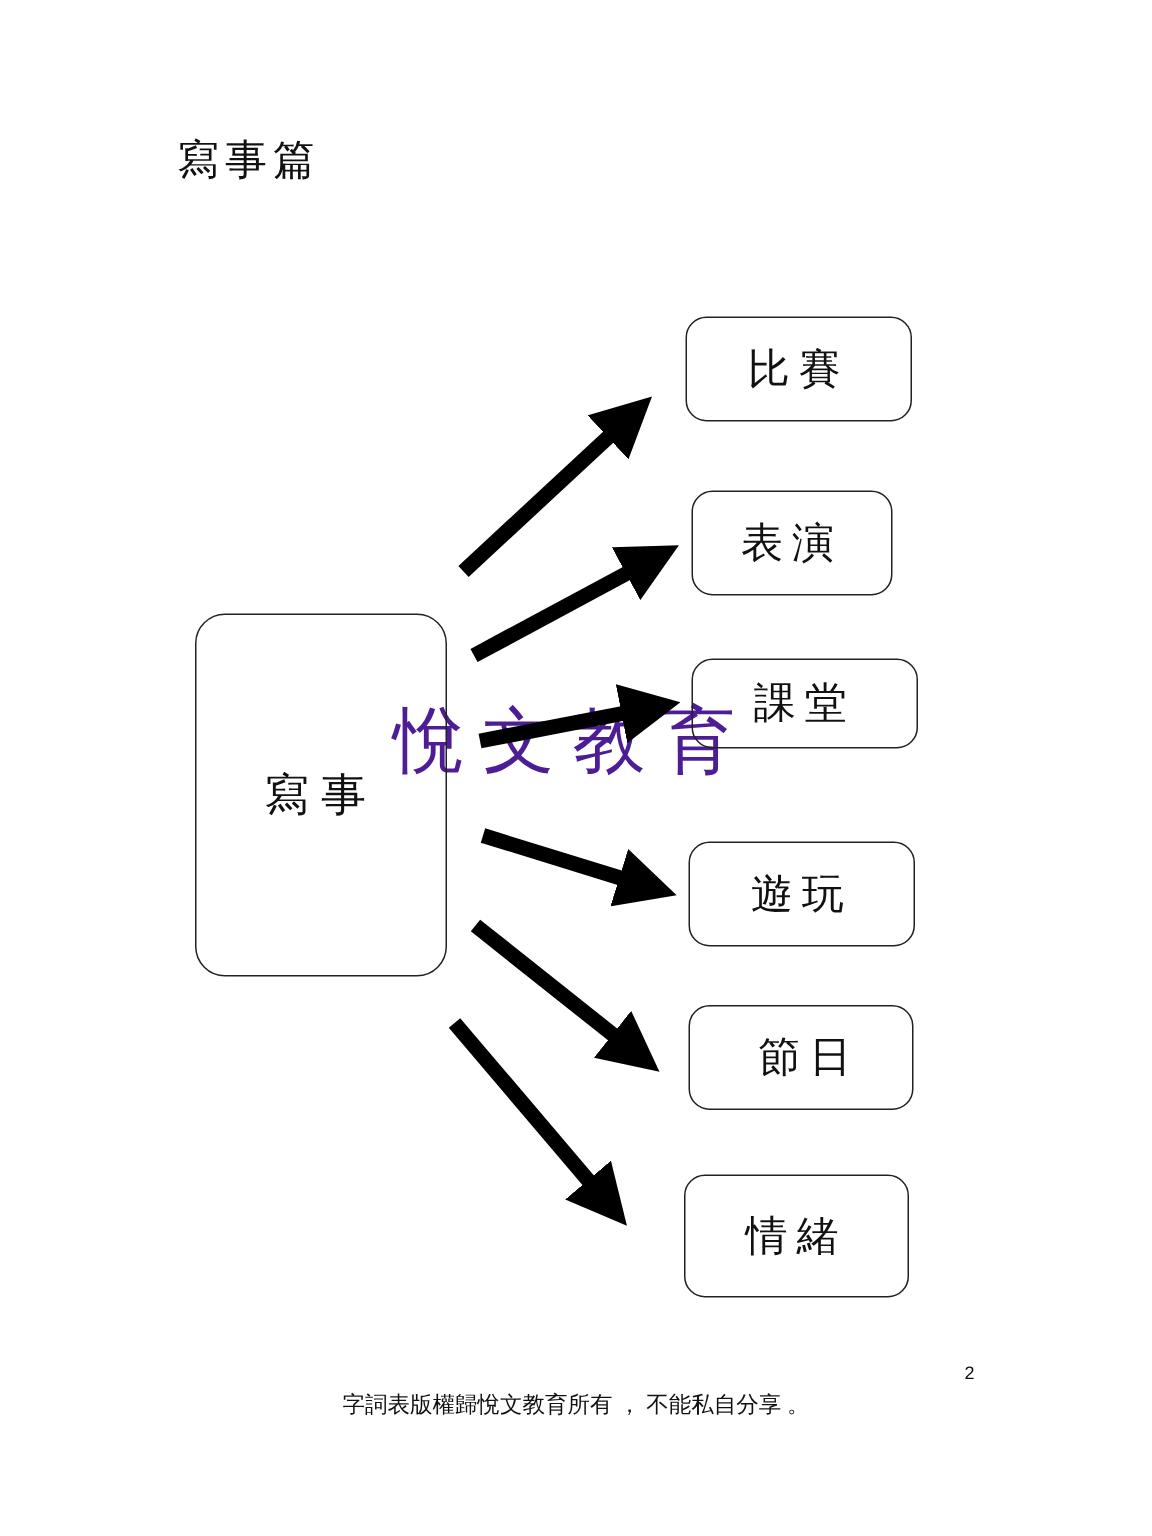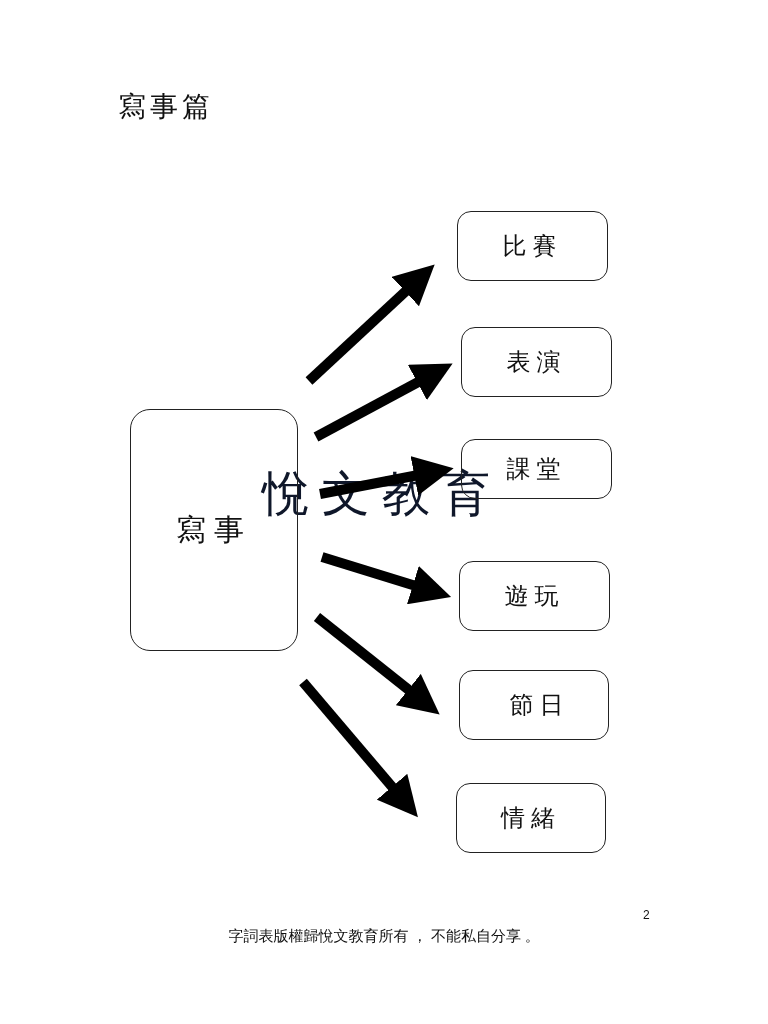--- a/index.html
+++ b/index.html
@@ -1,23 +1,23 @@
 <!DOCTYPE html>
 <html><head>
 <meta charset="utf-8">
 <style>
   html, body { margin:0; padding:0; background:#ffffff; }
   body { width:768px; height:1024px; position:relative; overflow:hidden;
          font-family:"DejaVu Serif", "Liberation Serif", serif; color:#111; }
   .title { position:absolute; left:118px; top:88px; font-size:28px; letter-spacing:4px;font-family:Liberation Mono, monospace; }
-  .watermark { position:absolute; left:262px; top:462px; font-size:48px; color:#0f172a;
+  .watermark { position:absolute; left:262px; top:462px; font-size:48px; color:#4c1d95;
                letter-spacing:12px; font-family:"DejaVu Serif", serif; }
   .box { position:absolute; border:1.5px solid #222; border-radius:14px; background:transparent;
          display:flex; align-items:center; justify-content:center; box-sizing:border-box;
-         font-size:24px; letter-spacing:6px; }
+         font-size:28px; letter-spacing:6px; }
   .center-box { left:130px; top:409px; width:168px; height:242px; border-radius:20px; font-size:30px; letter-spacing:8px;align-items:center; }
   svg.arrows { position:absolute; left:0; top:0; }
   .page-num { position:absolute; left:643px; top:908px; font-size:12px; font-family:"Liberation Sans", sans-serif; }
   .footer { position:absolute; left:0; width:768px; top:927px; text-align:center; font-size:15px;
             font-family:Liberation Serif, serif; padding-left:0; }
 </style>
 </head>
 <body>
 
 <div class="title">寫事篇</div>
@@ -40,30 +40,30 @@
   </g>
 </svg>
 
 <div class="box center-box">
   <span>寫事</span>
 </div>
 
 <div class="box" style="left:457px; top:211px; width:151px; height:70px;">
   <span>比賽</span>
 </div>
-<div class="box" style="left:461px; top:327px; width:151px; height:70px;">
+<div class="box" style="left:461px; top:327px; width:134px; height:70px;">
   <span>表演</span>
 </div>
 <div class="box" style="left:461px; top:439px; width:151px; height:60px;">
   <span>課堂</span>
 </div>
 <div class="box" style="left:459px; top:561px; width:151px; height:70px;">
   <span>遊玩</span>
 </div>
 <div class="box" style="left:459px; top:670px; width:150px; height:70px;padding-left:11px;">
   <span>節日</span>
 </div>
-<div class="box" style="left:456px; top:783px; width:150px; height:70px;">
+<div class="box" style="left:456px; top:783px; width:150px; height:82px;">
   <span>情緒</span>
 </div>
 
 <div class="page-num">2</div>
 <div class="footer">字詞表版權歸悅文教育所有 ， 不能私自分享 。</div>
 
 </body></html>

